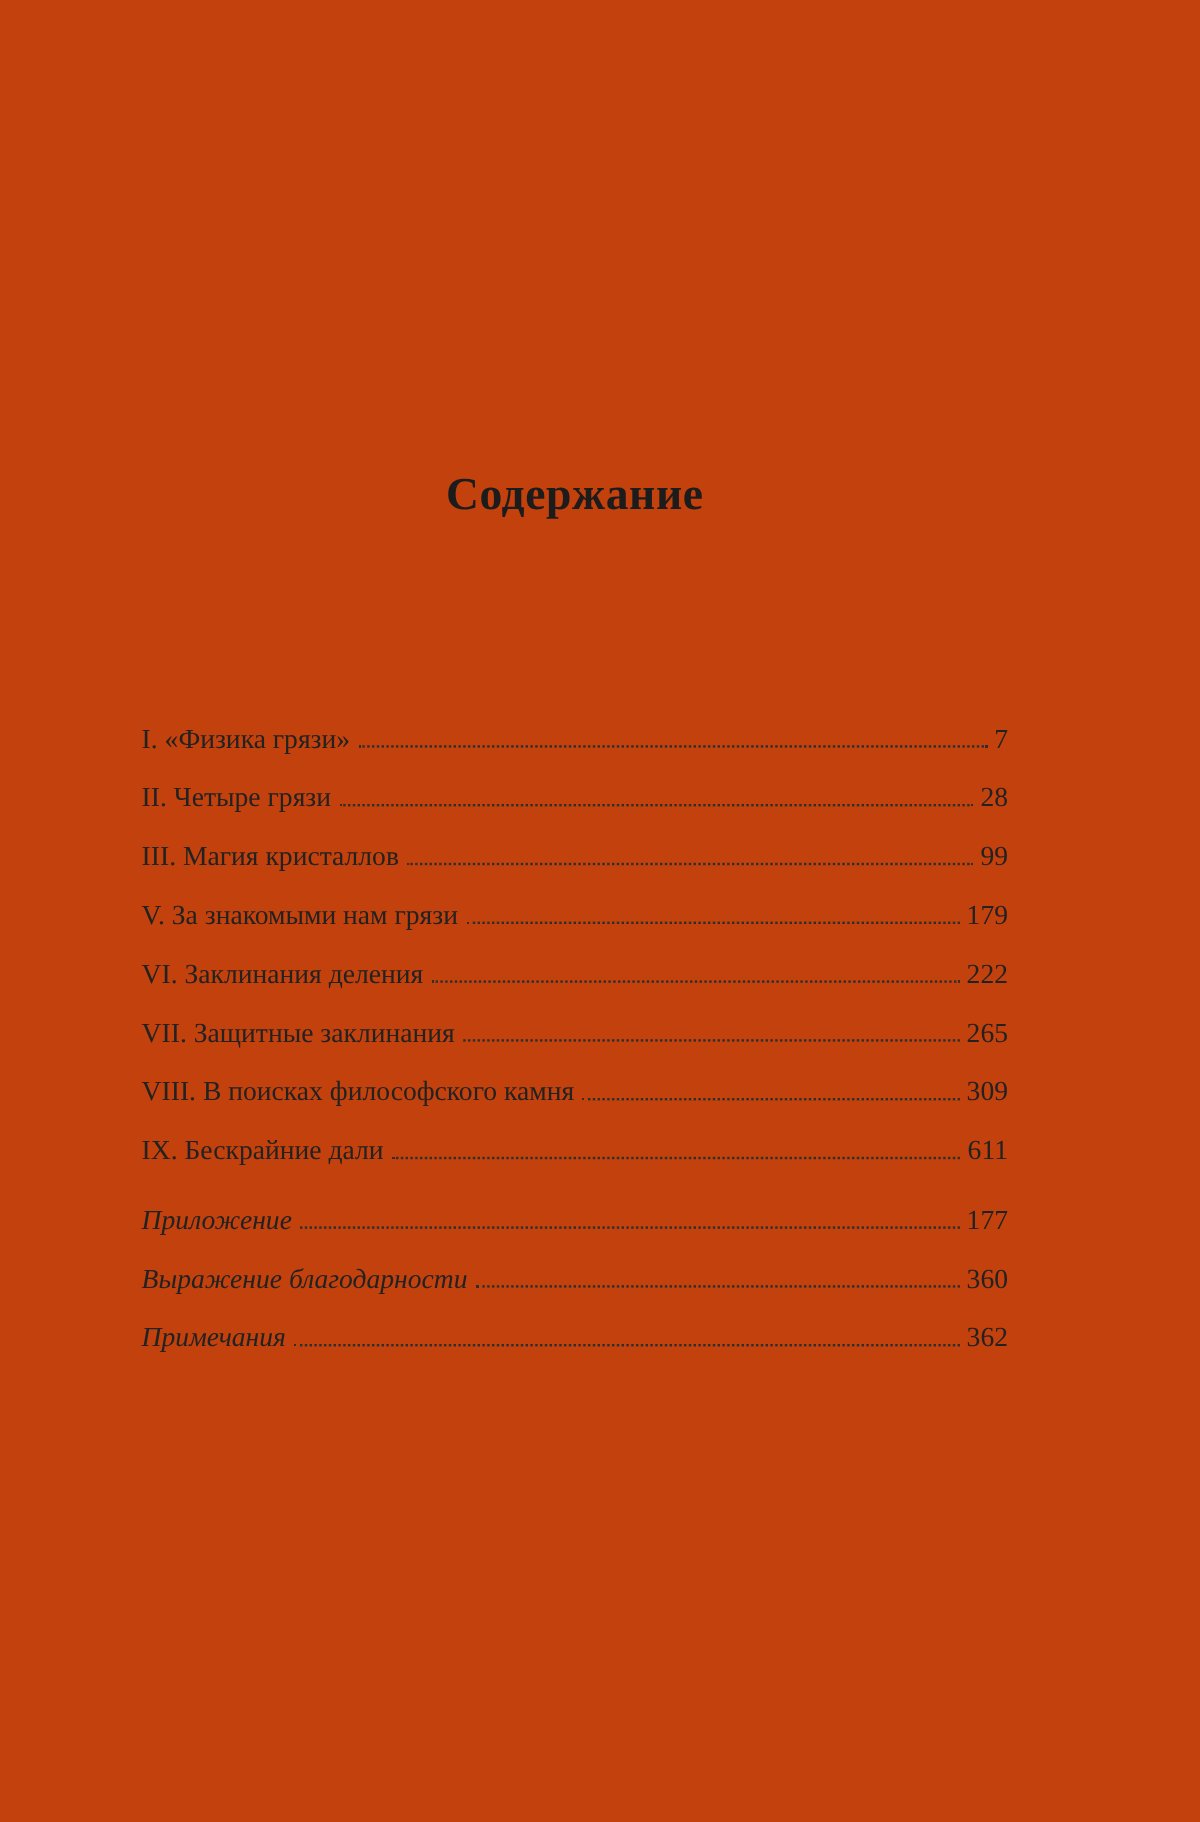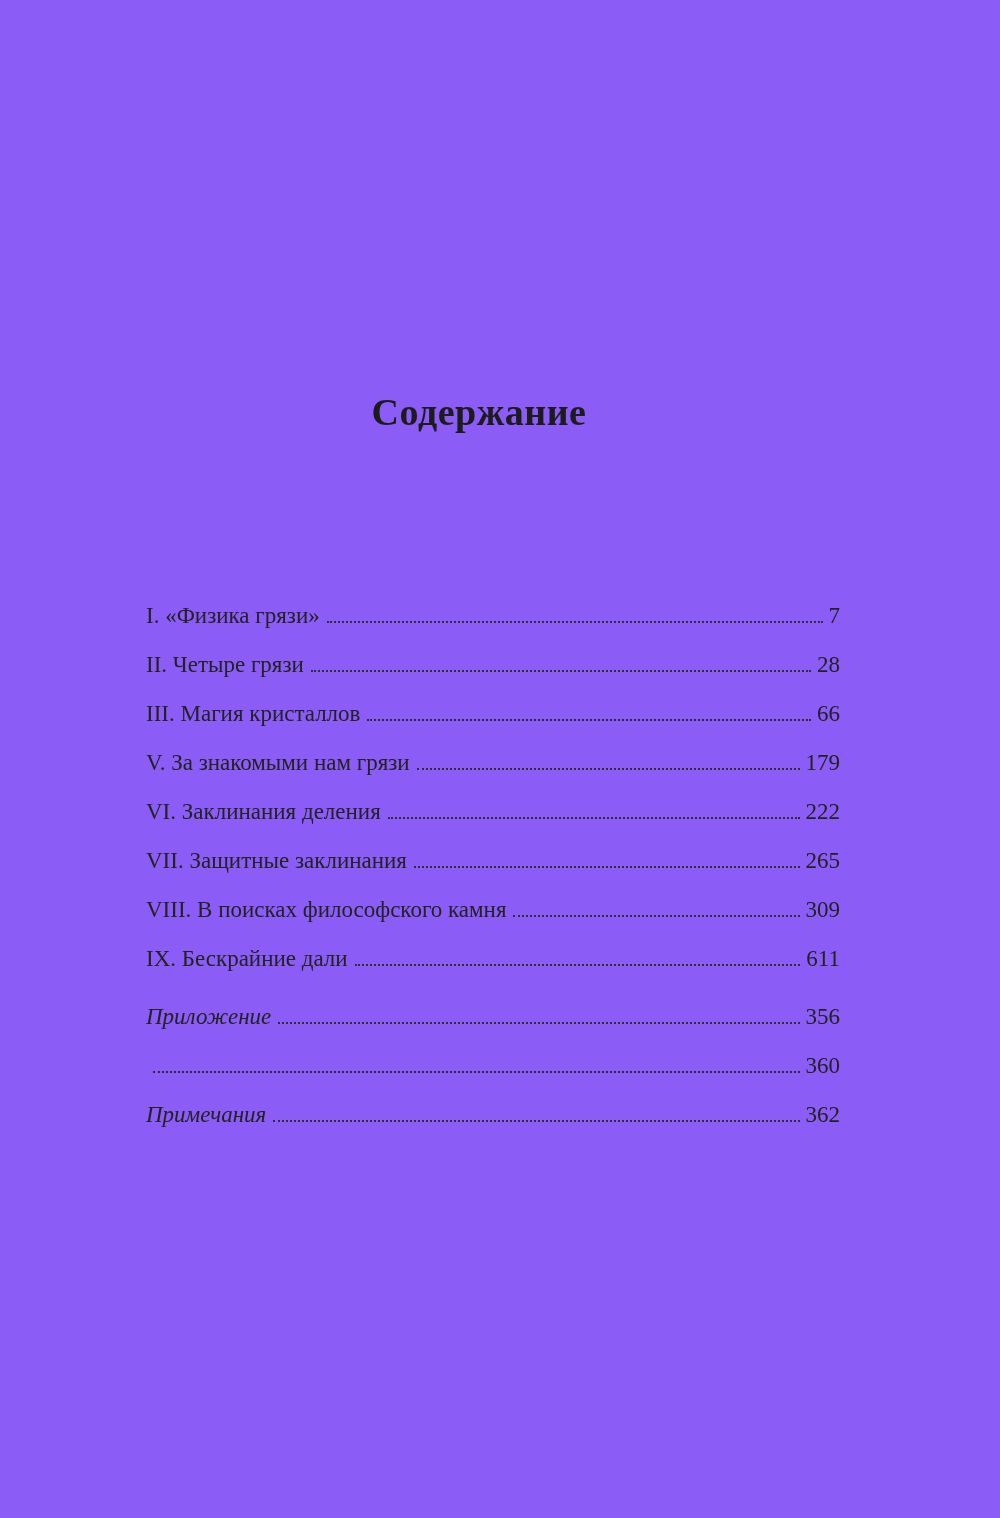--- a/index.html
+++ b/index.html
@@ -5,21 +5,21 @@
   html, body {
     margin: 0;
     padding: 0;
     background: #ffffff;
   }
   .page {
     position: relative;
     width: 1000px;
     height: 1518px;
     margin: 0 auto;
-    background: #8b5cf6;
+    background: #c2410c;
     font-family: "Liberation Serif", "DejaVu Serif", serif;
     color: #222222;
     box-sizing: border-box;
     padding: 390px 160px 0 118px;
     overflow: hidden;
   }
   .title {
     margin: 0 0 168px 0;
     text-align: center;
     font-size: 38px;
@@ -30,21 +30,20 @@
   .toc {
     width: 100%;
   }
   .toc-row {
     display: flex;
     align-items: baseline;
     height: 49px;
     font-size: 23px;
     line-height: 1.2;
     white-space: nowrap;
-    margin-left: 28px;
   }
   .toc-title {
     flex: 0 0 auto;
   }
   .leader {
     flex: 1 1 auto;
     min-width: 20px;
     border-bottom: 2px dotted #2e2e2e;
     margin: 0 6px 0 7px;
   }
@@ -73,21 +72,21 @@
         <span class="toc-page">7</span>
       </div>
       <div class="toc-row">
         <span class="toc-title">II. Четыре грязи</span>
         <span class="leader"></span>
         <span class="toc-page">28</span>
       </div>
       <div class="toc-row">
         <span class="toc-title">III. Магия кристаллов</span>
         <span class="leader"></span>
-        <span class="toc-page">66</span>
+        <span class="toc-page">99</span>
       </div>
       <div class="toc-row">
         <span class="toc-title">V. За знакомыми нам грязи</span>
         <span class="leader"></span>
         <span class="toc-page">179</span>
       </div>
       <div class="toc-row">
         <span class="toc-title">VI. Заклинания деления</span>
         <span class="leader"></span>
         <span class="toc-page">222</span>
@@ -106,23 +105,24 @@
         <span class="toc-title">IX. Бескрайние дали</span>
         <span class="leader"></span>
         <span class="toc-page">611</span>
       </div>
     </div>
 
     <div class="back-matter">
       <div class="toc-row">
         <span class="toc-title">Приложение</span>
         <span class="leader"></span>
-        <span class="toc-page">356</span>
+        <span class="toc-page">177</span>
       </div>
       <div class="toc-row">
+        <span class="toc-title">Выражение благодарности</span>
         <span class="leader"></span>
         <span class="toc-page">360</span>
       </div>
       <div class="toc-row">
         <span class="toc-title">Примечания</span>
         <span class="leader"></span>
         <span class="toc-page">362</span>
       </div>
     </div>
 

